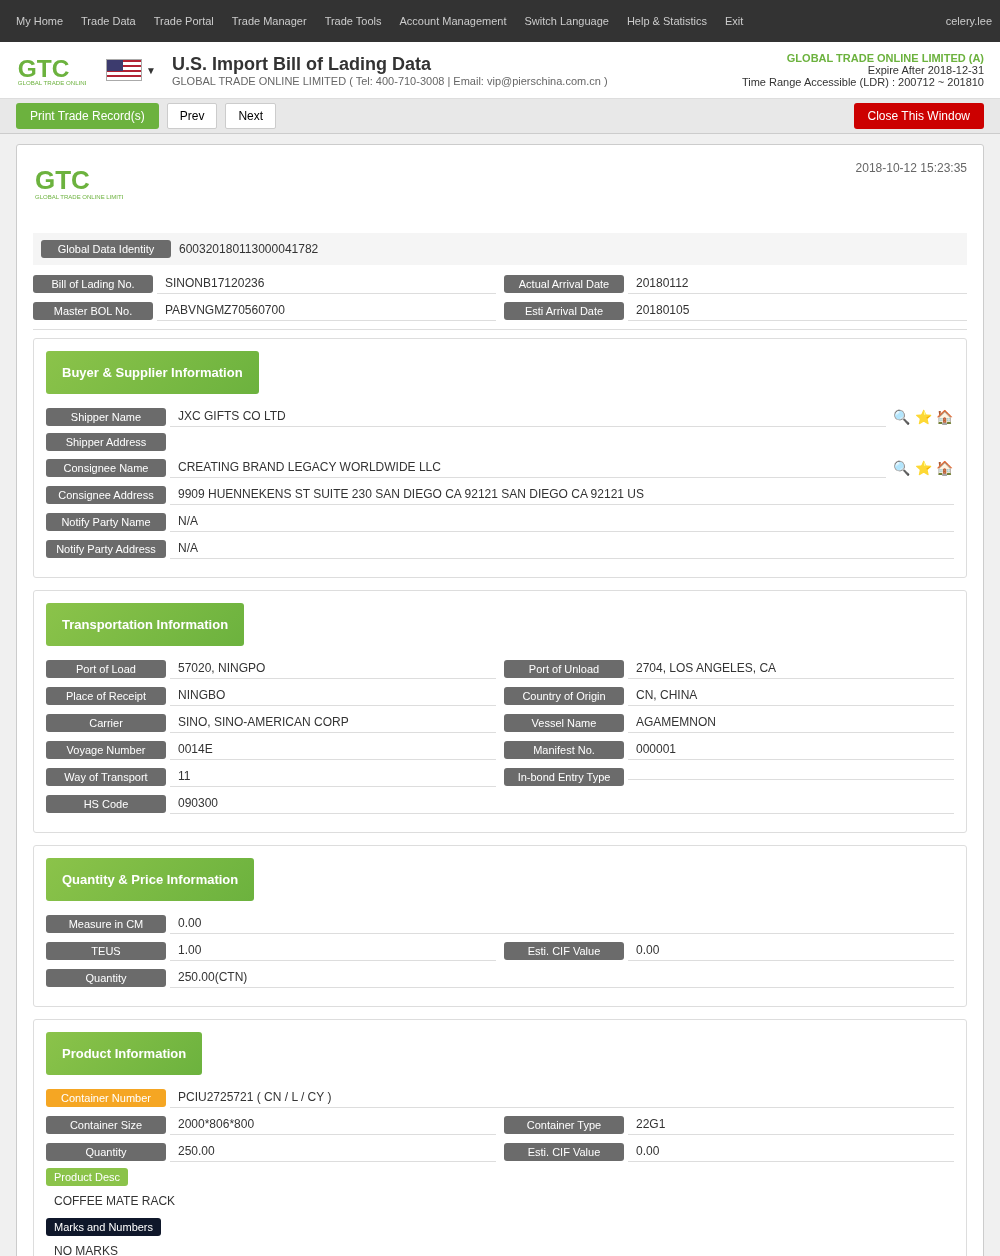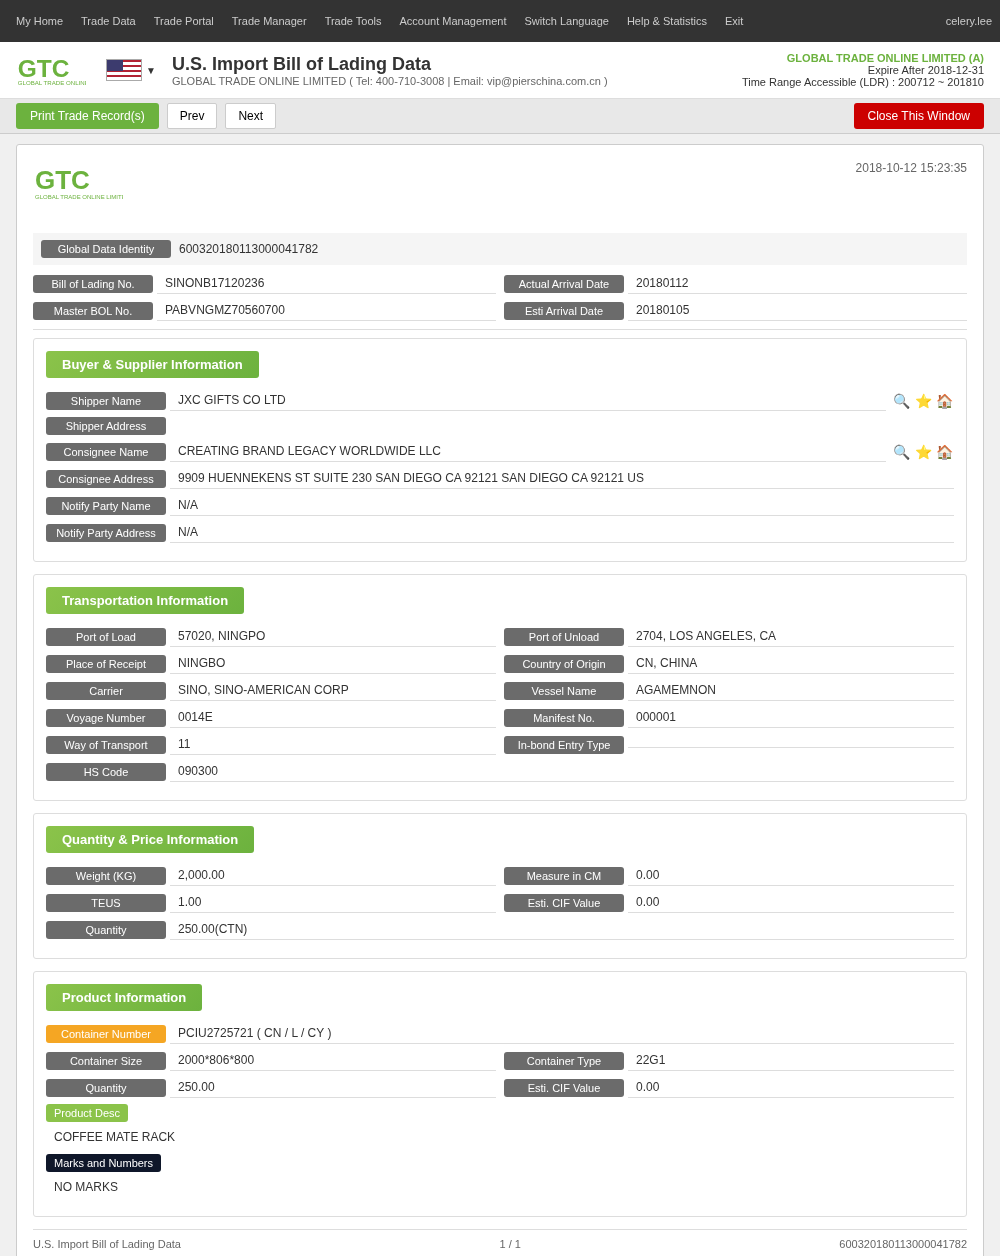--- a/index.html
+++ b/index.html
@@ -34,21 +34,21 @@
     
     .record-header { display: flex; justify-content: space-between; align-items: flex-start; margin-bottom: 16px; padding-bottom: 8px; }
     .record-datetime { font-size: 12px; color: #666; }
 
     
     .field-row { display: flex; align-items: center; margin-bottom: 6px; }
     .field-label { display: inline-block; background: #6b6b6b; color: #fff; padding: 3px 8px; border-radius: 3px; font-size: 11px; min-width: 120px; text-align: center; white-space: nowrap; }
     .field-value { flex: 1; padding: 3px 8px; border-bottom: 1px solid #ddd; margin-left: 4px; font-size: 12px; }
 
     
-    .section-header { background: linear-gradient(135deg, #8bc34a, #6cb23e); color: #fff; padding: 6px 16px; border-radius: 3px; font-size: 13px; font-weight: bold; margin-bottom: 12px; display: inline-block; }
+    .section-header { background: linear-gradient(135deg, #8bc34a, #6cb23e); color: #fff; padding: 14px 16px; border-radius: 3px; font-size: 13px; font-weight: bold; margin-bottom: 12px; display: inline-block; }
 
     
     .identity-row { display: flex; align-items: center; margin-bottom: 8px; background: #f5f5f5; padding: 6px 8px; }
     .identity-label { background: #6b6b6b; color: #fff; padding: 3px 8px; border-radius: 3px; font-size: 11px; min-width: 130px; text-align: center; }
     .identity-value { padding: 3px 8px; font-size: 12px; }
 
     
     .section { border: 1px solid #ddd; border-radius: 3px; margin-bottom: 12px; padding: 12px; }
 
     
@@ -279,24 +279,20 @@
         <span class="field-label">HS Code</span>
         <span class="field-value">090300</span>
       </div>
     </div>
 
     <div class="section">
       <div class="section-header">Quantity &amp; Price Information</div>
 
       <div class="two-col-row">
         <div class="field-half">
-          <span class="field-label">Weight (KG)</span>
-          <span class="field-value">2,000.00</span>
-        </div>
-        <div class="field-half">
           <span class="field-label">Measure in CM</span>
           <span class="field-value">0.00</span>
         </div>
       </div>
 
       <div class="two-col-row">
         <div class="field-half">
           <span class="field-label">TEUS</span>
           <span class="field-value">1.00</span>
         </div>

